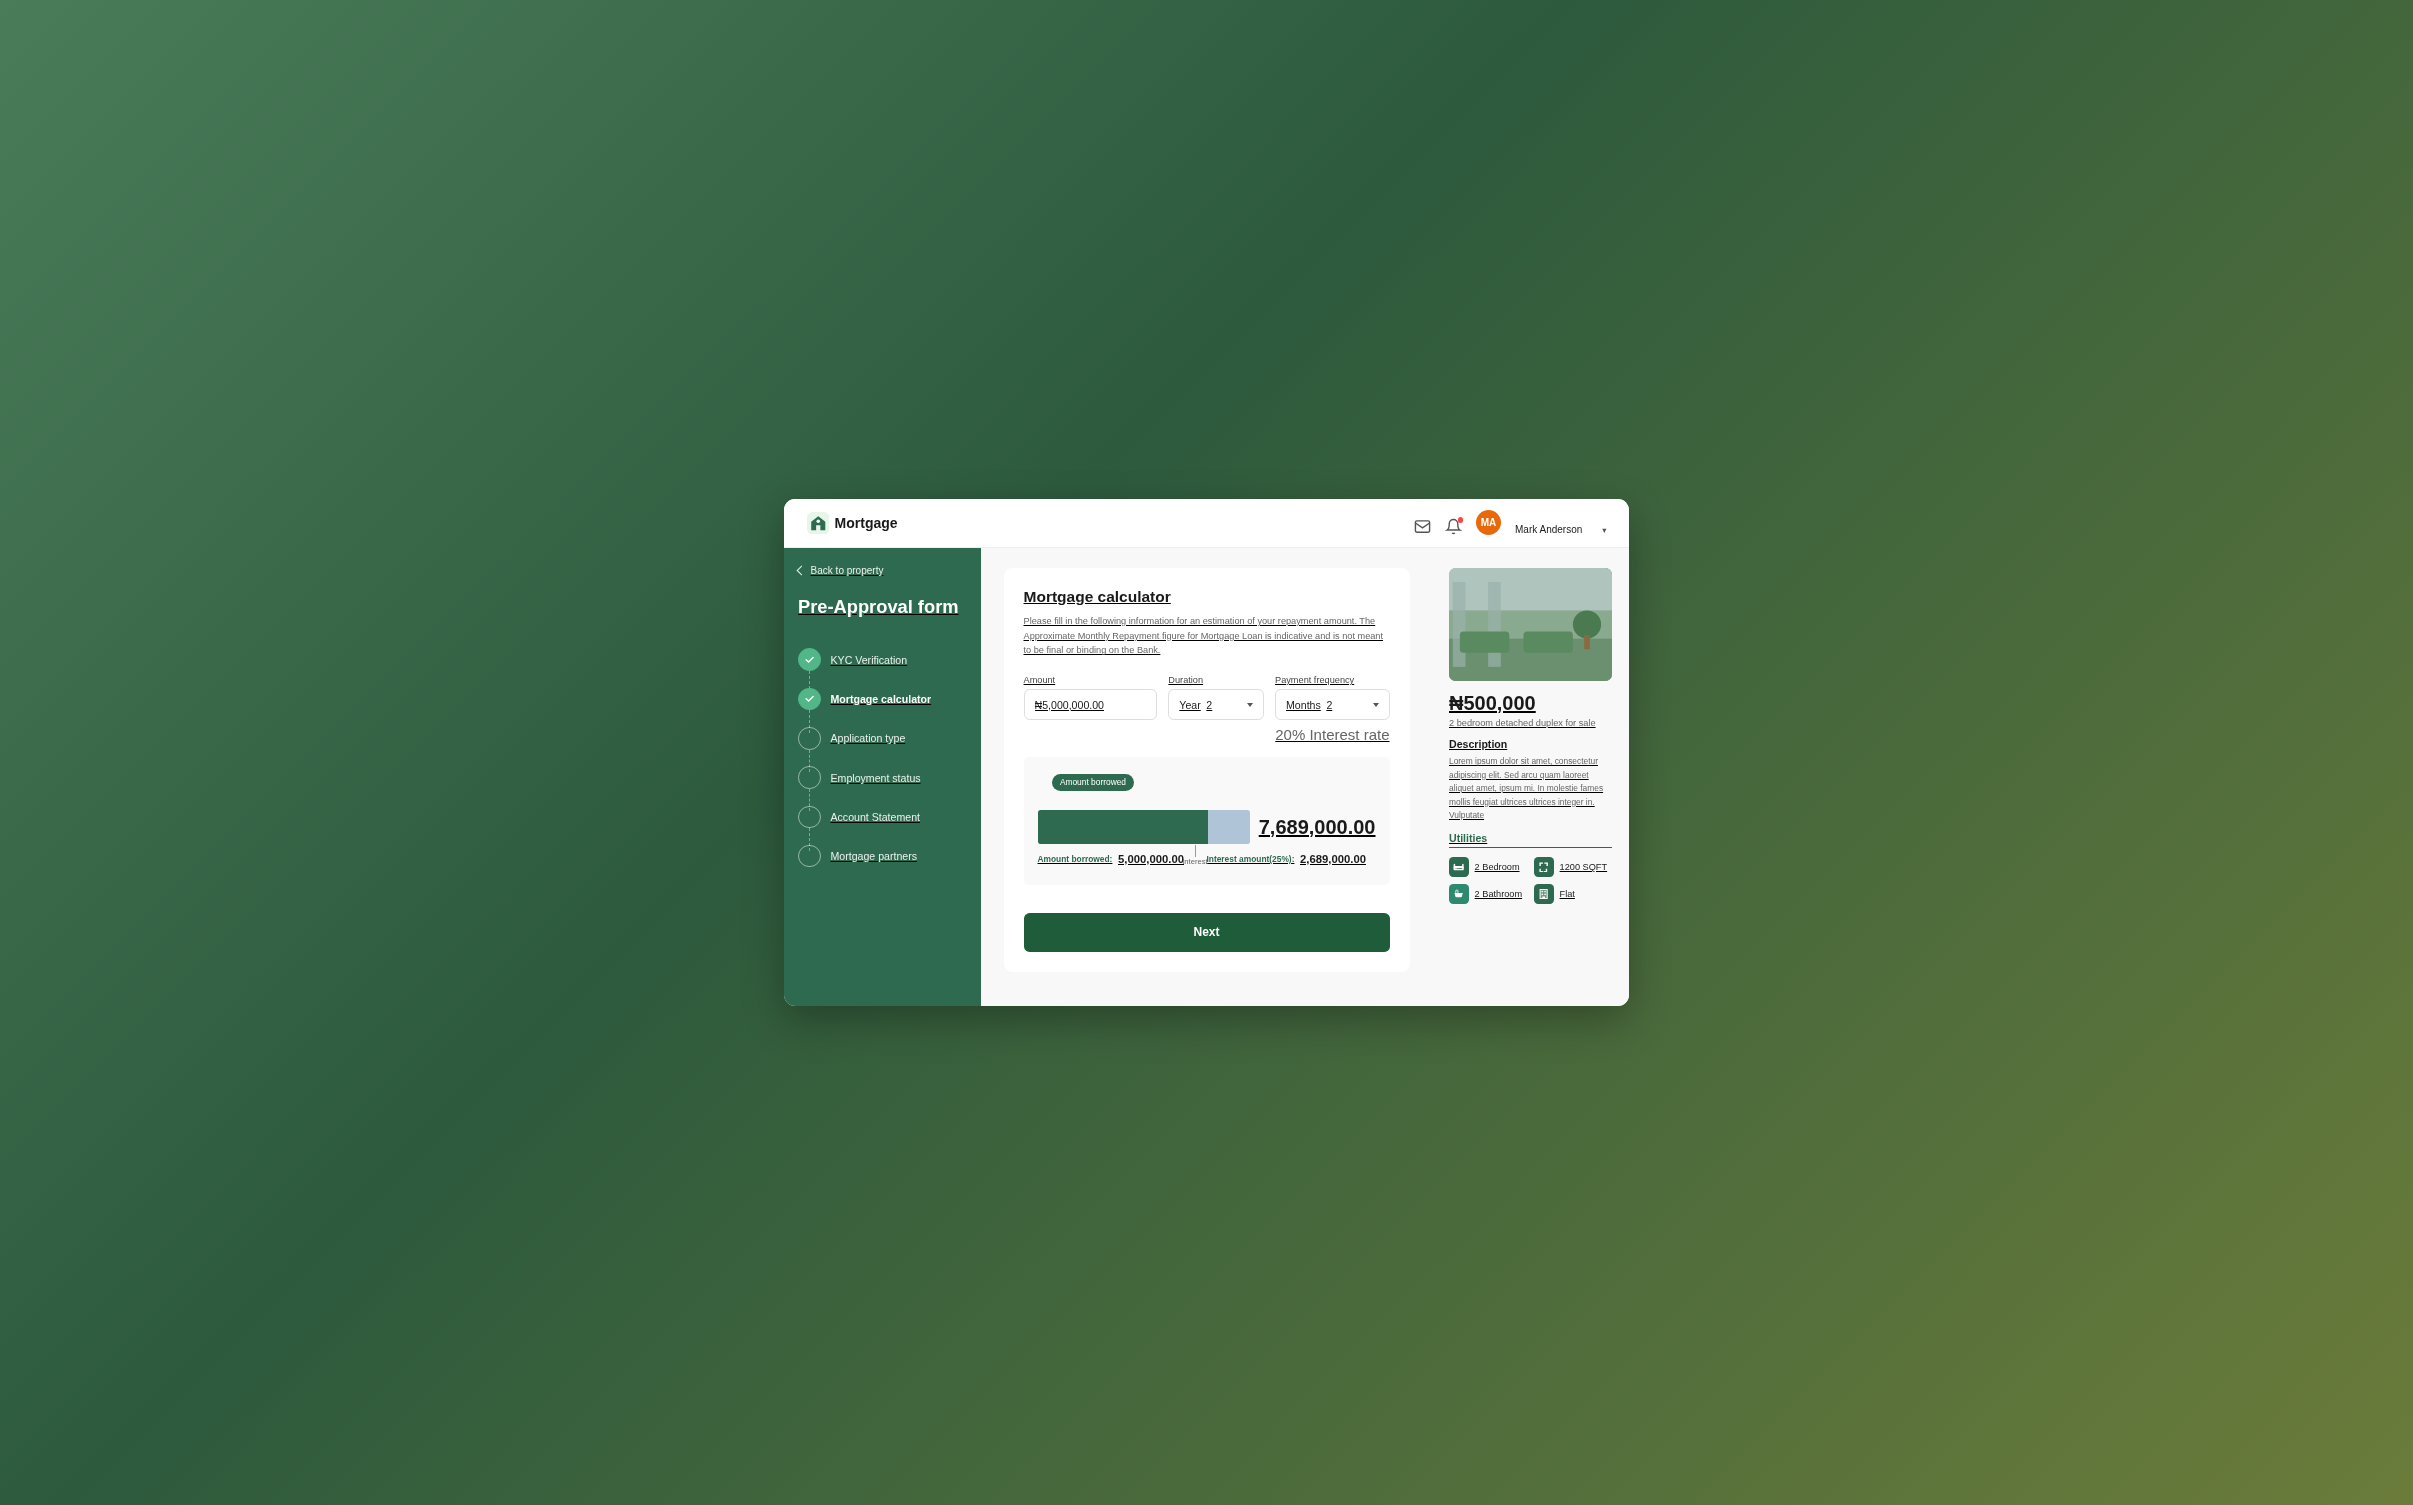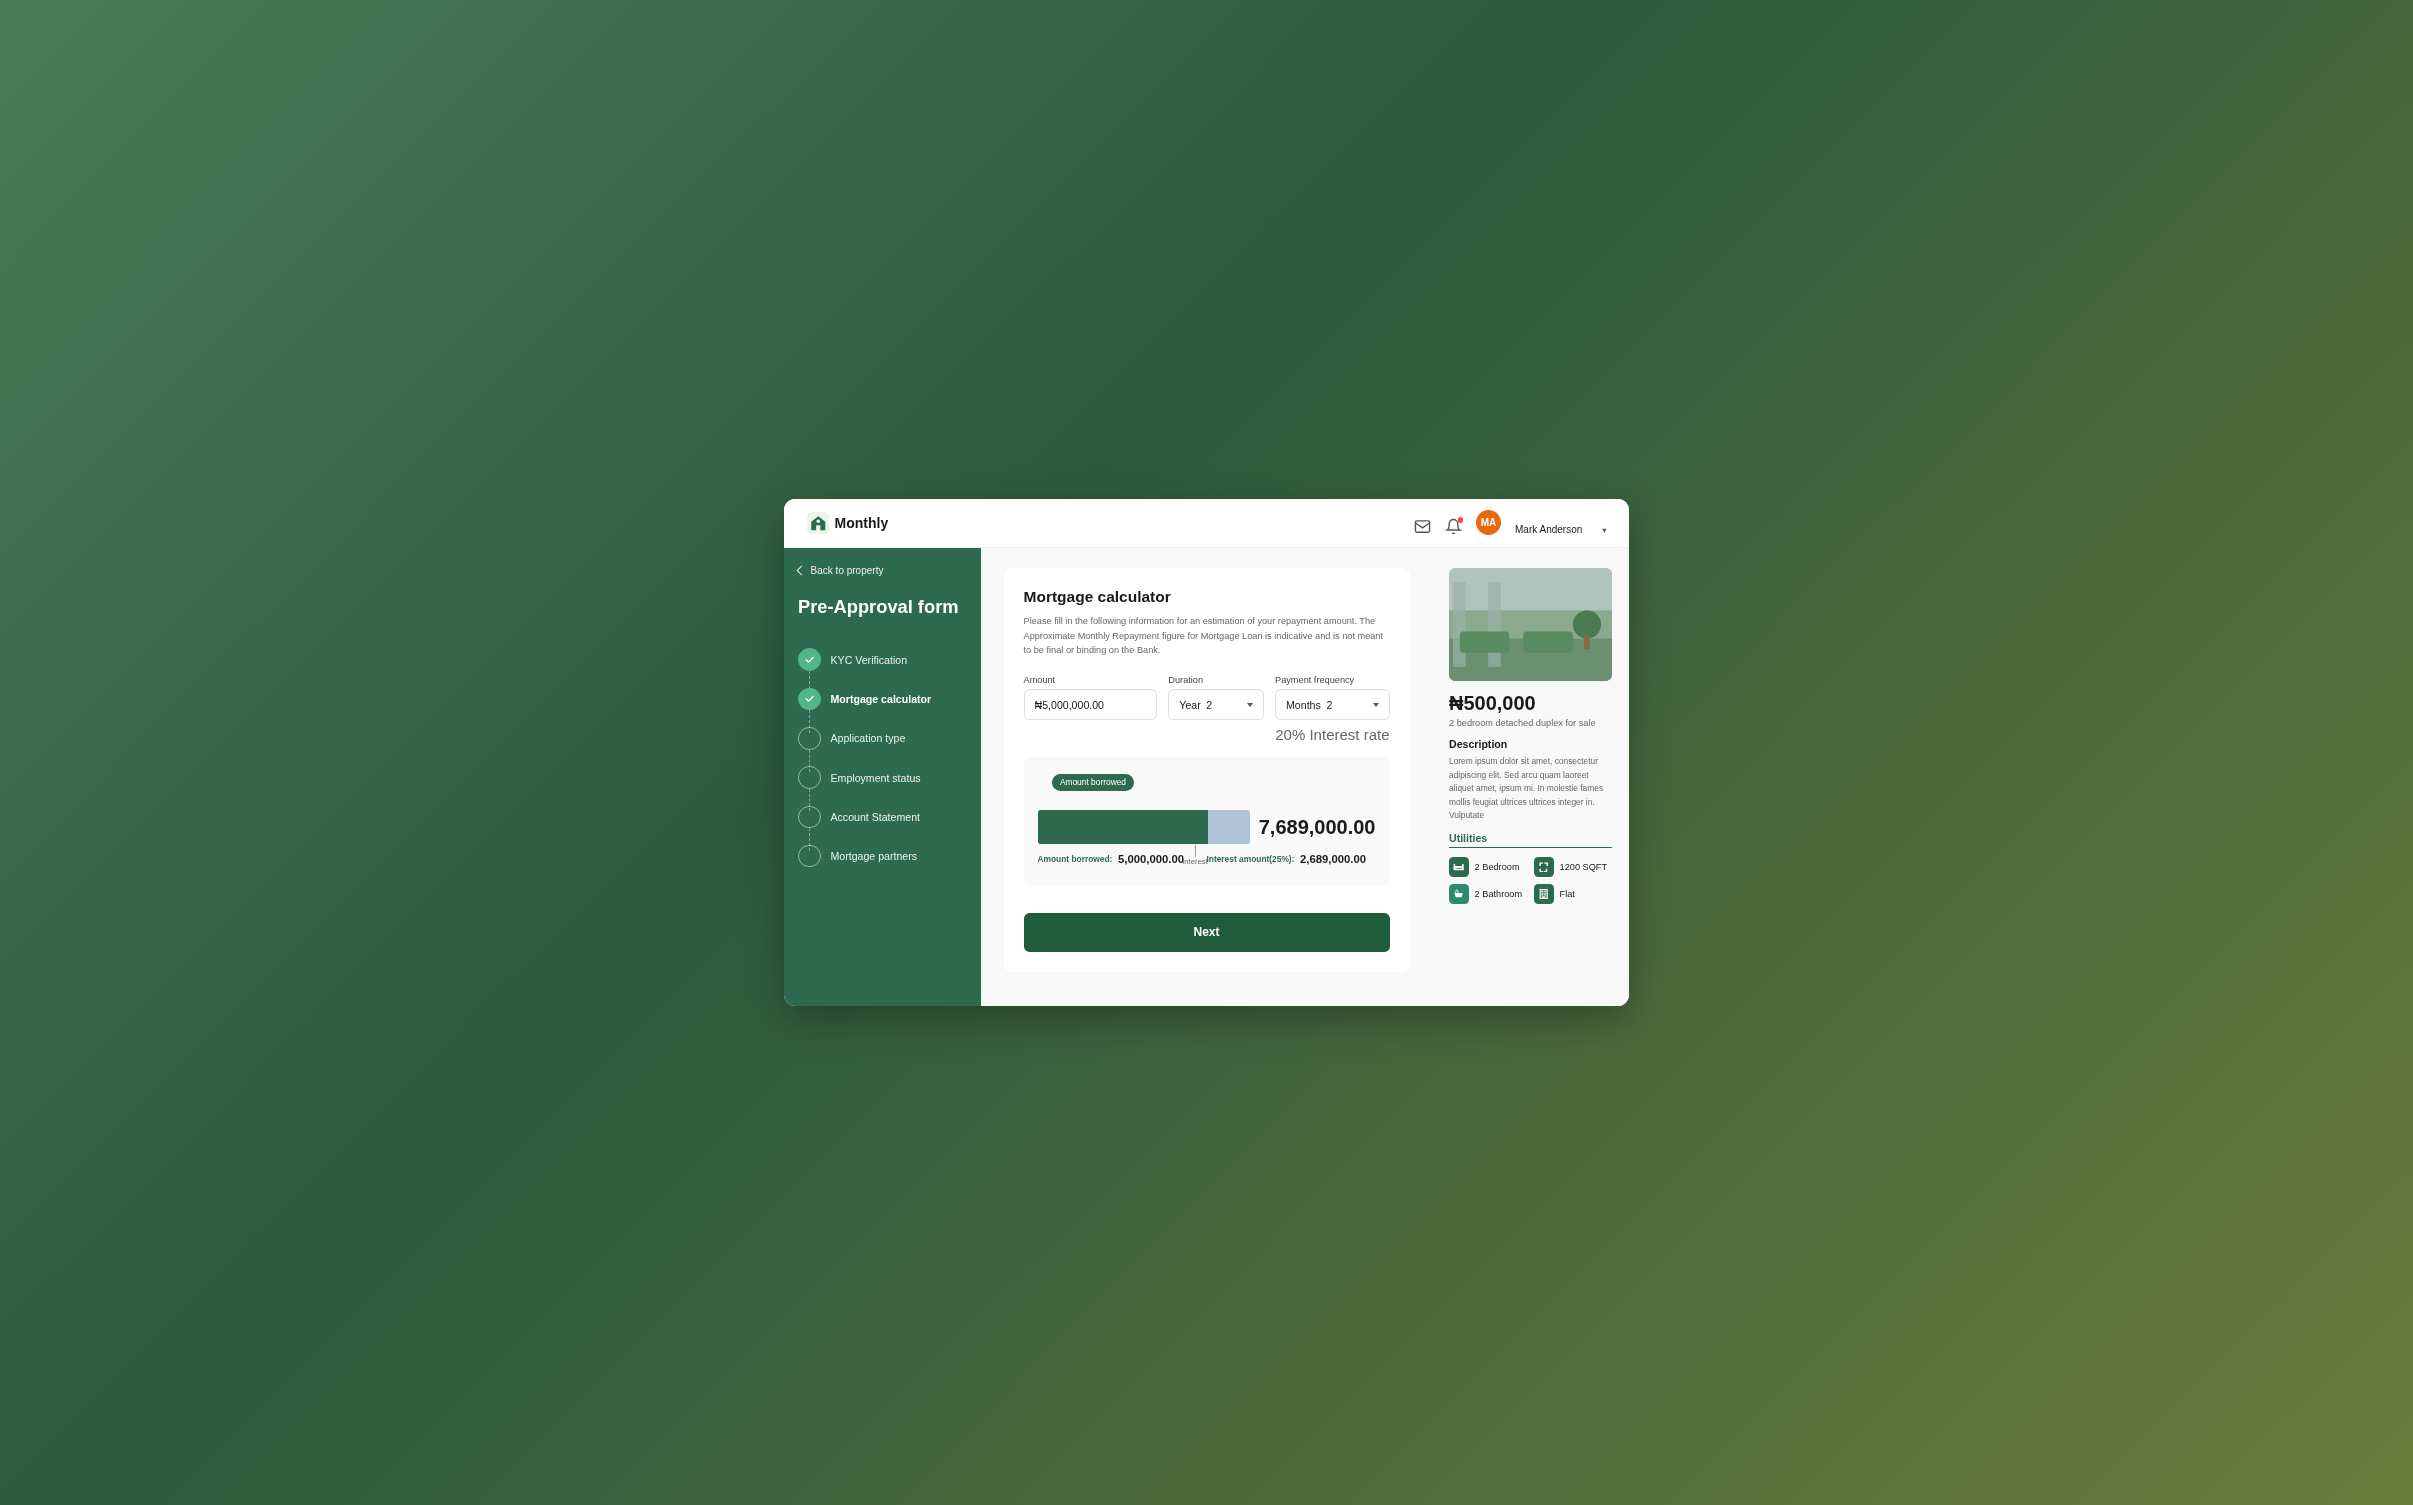--- a/index.html
+++ b/index.html
@@ -81,20 +81,21 @@
     .user-name {
       font-size: 10px;
       font-weight: 500;
       color: #1a1a1a;
     }
     
     .main-layout {
       display: flex;
       flex: 1;
       overflow: hidden;
+      text-decoration: underline;
     }
     
     .sidebar {
       width: 197px;
       background: #2d6a4f;
       padding: 17px 14px;
       flex-shrink: 0;
       display: flex;
       flex-direction: column;
       gap: 0;
@@ -465,21 +466,21 @@
 
 <div class="app-container">
 
   <div class="header">
     <div class="logo">
       <svg class="logo-icon" viewBox="0 0 32 32" fill="none" xmlns="http://www.w3.org/2000/svg">
         <rect width="32" height="32" rx="8" fill="#e8f5e9"></rect>
         <path d="M16 6L6 14v12h7v-7h6v7h7V14L16 6z" fill="#2d6a4f"></path>
         <circle cx="16" cy="13" r="2.5" fill="white"></circle>
       </svg>
-      <span>Monthly</span>
+      <span>Mortgage</span>
     </div>
     <div class="header-right">
       <div class="header-icon icon-rel">
         <svg width="17" height="17" viewBox="0 0 24 24" fill="none" stroke="#555" stroke-width="2">
           <rect x="2" y="4" width="20" height="16" rx="2"></rect>
           <path d="M2 7l10 7 10-7"></path>
         </svg>
       </div>
       <div class="header-icon icon-rel">
         <svg width="17" height="17" viewBox="0 0 24 24" fill="none" stroke="#555" stroke-width="2">

